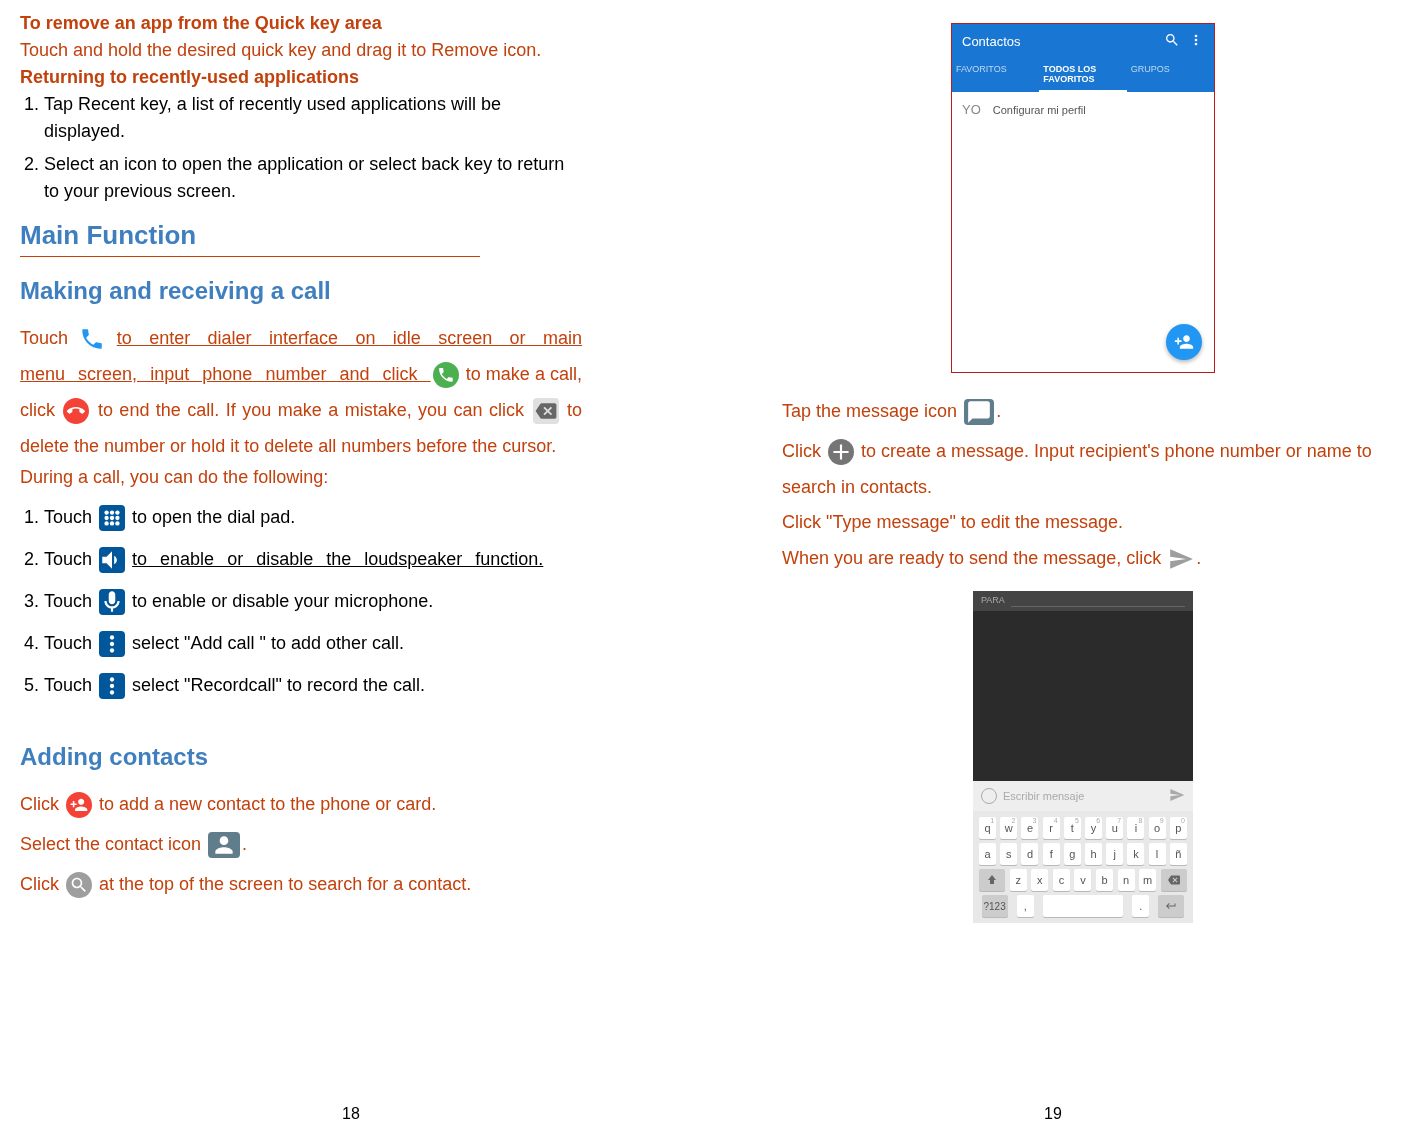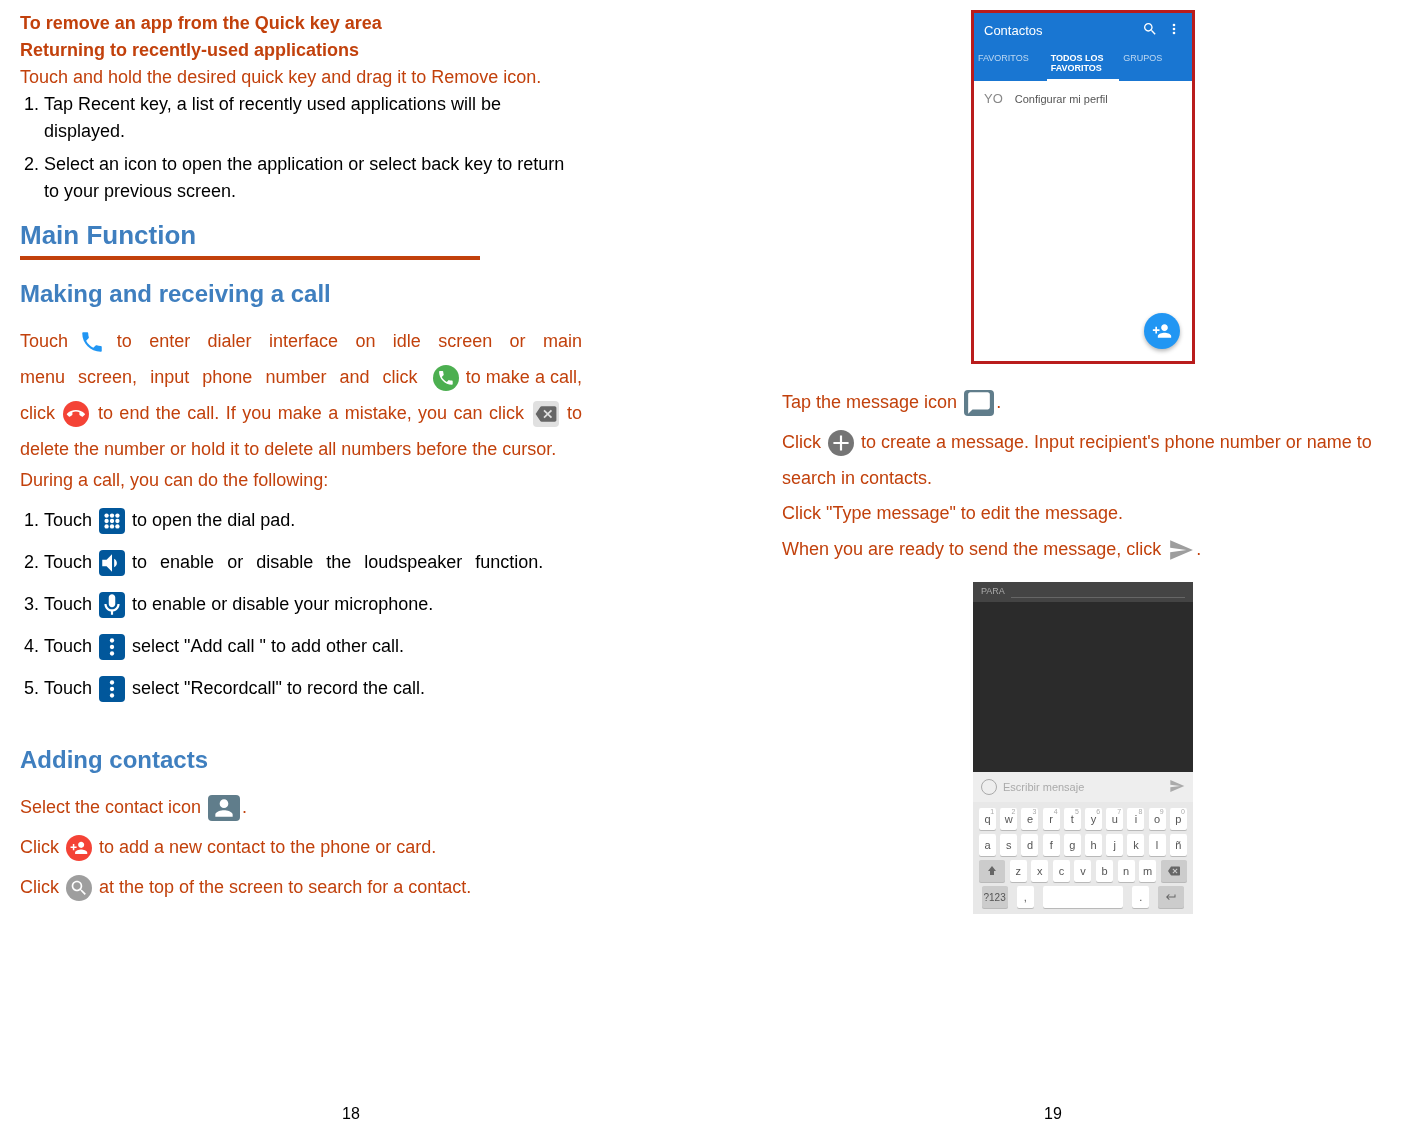--- a/index.html
+++ b/index.html
@@ -16,21 +16,21 @@
       padding: 10px 60px 40px 20px;
       position: relative;
     }
     .page-left { padding-left: 20px; padding-right: 120px; }
     .page-right { padding-left: 80px; padding-right: 20px; }
     .bold { font-weight: bold; }
     .body-text { font-size: 18px; line-height: 1.5; color: #c2410c; }
     .h1 {
       color: #3F7FBF;
       font-size: 26px;
-      border-bottom: 4px solid #c2410c;
+      border-bottom: 1px solid #c2410c;
       padding-bottom: 5px;
       margin-top: 15px;
       margin-bottom: 15px;
       width: 460px;
     }
     .h2 {
       color: #3F7FBF;
       font-size: 24px;
       margin-top: 20px;
       margin-bottom: 15px;
@@ -51,24 +51,24 @@
       border-radius: 50%;
     }
     .page-num {
       position: absolute;
       bottom: 10px;
       left: 50%;
       transform: translateX(-50%);
       font-size: 16px;
     }
     .phone-screenshot {
-      width: 224px;
-      border: 3px solid #b91c1c;
+      width: 264px;
+      border: 1px solid #b91c1c;
       background: #fff;
-      margin: 0 auto 20px auto;
+      margin: 13px auto 20px auto;
       font-size: 11px;
     }
     .appbar {
       background: #1976D2;
       color: #fff;
       padding: 8px 10px;
       display: flex;
       align-items: center;
       gap: 8px;
     }
@@ -130,34 +130,34 @@
       display:flex; align-items:center; justify-content:center;
       font-size:11px; color:#555; border-radius:2px;
       box-shadow: 0 1px 0 rgba(0,0,0,0.2);
       position:relative;
     }
     .key sup { position:absolute; top:0; right:2px; font-size:7px; color:#aaa;}
     .key-wide { width:26px; background:#ccc; }
     .key-space { width:80px; }
     .flow-text { line-height: 2; }
     .para { margin-bottom: 4px; }
-    .wide-spacing { word-spacing: 8px; }
+    .wide-spacing { word-spacing: 8px; text-decoration: underline; }
 
     
     .ico-svg { width:100%; height:100%; }
   </style>
 </head>
 <body>
 
 <div class="page page-left">
 
   <p class="body-text bold">To remove an app from the Quick key area</p>
+  <p class="body-text">Touch and hold the desired quick key and drag it to Remove icon.</p>
+
   <p class="body-text bold">Returning to recently-used applications</p>
-
-  <p class="body-text">Touch and hold the desired quick key and drag it to Remove icon.</p>
   <ol>
     <li>Tap Recent key, a list of recently used applications will be displayed.</li>
     <li>Select an icon to open the application or select back key to return to your previous screen.</li>
   </ol>
 
   <h1 class="h1">Main Function</h1>
 
   <h2 class="h2">Making and receiving a call</h2>
 
   <p class="body-text justify flow-text">
@@ -252,35 +252,35 @@
             </g>
           </svg>
       </span>
       <span> select "Recordcall" to record the call.</span>
     </li>
   </ol>
 
   <h2 class="h2" style="margin-top:40px;">Adding contacts</h2>
 
   <p class="body-text flow-text para">
+    <span>Click </span>
+    <span class="inline-icon icon-circle" style="background:#F44336;">
+      <svg class="ico-svg" viewBox="0 0 24 24">
+          <path fill="#fff" d="M15 12c2.21 0 4-1.79 4-4s-1.79-4-4-4-4 1.79-4 4 1.79 4 4 4zm-9-2V7H4v3H1v2h3v3h2v-3h3v-2H6zm9 4c-2.67 0-8 1.34-8 4v2h16v-2c0-2.66-5.33-4-8-4z" transform="scale(0.7) translate(5,5)"></path>
+        </svg>
+    </span>
+    <span> to add a new contact to the phone or card.</span>
+  </p>
+  <p class="body-text flow-text para">
     <span>Select the contact icon </span>
     <span class="inline-icon" style="background:#607D8B; width:32px;">
       <svg class="ico-svg" viewBox="0 0 24 24">
           <path fill="#fff" d="M12 12c2.21 0 4-1.79 4-4s-1.79-4-4-4-4 1.79-4 4 1.79 4 4 4zm0 2c-2.67 0-8 1.34-8 4v2h16v-2c0-2.66-5.33-4-8-4z"></path>
         </svg>
     </span>.
-  </p>
-  <p class="body-text flow-text para">
-    <span>Click </span>
-    <span class="inline-icon icon-circle" style="background:#F44336;">
-      <svg class="ico-svg" viewBox="0 0 24 24">
-          <path fill="#fff" d="M15 12c2.21 0 4-1.79 4-4s-1.79-4-4-4-4 1.79-4 4 1.79 4 4 4zm-9-2V7H4v3H1v2h3v3h2v-3h3v-2H6zm9 4c-2.67 0-8 1.34-8 4v2h16v-2c0-2.66-5.33-4-8-4z" transform="scale(0.7) translate(5,5)"></path>
-        </svg>
-    </span>
-    <span> to add a new contact to the phone or card.</span>
   </p>
   <p class="body-text flow-text para">
     <span>Click </span>
     <span class="inline-icon icon-circle" style="background:#9E9E9E;">
       <svg class="ico-svg" viewBox="0 0 24 24">
           <path fill="#fff" d="M15.5 14h-.79l-.28-.27C15.41 12.59 16 11.11 16 9.5 16 5.91 13.09 3 9.5 3S3 5.91 3 9.5 5.91 16 9.5 16c1.61 0 3.09-.59 4.23-1.57l.27.28v.79l5 4.99L20.49 19l-4.99-5zm-6 0C7.01 14 5 11.99 5 9.5S7.01 5 9.5 5 14 7.01 14 9.5 11.99 14 9.5 14z" transform="scale(0.75) translate(4,4)"></path>
         </svg>
     </span>
     <span> at the top of the screen to search for a contact.</span>
   </p>

